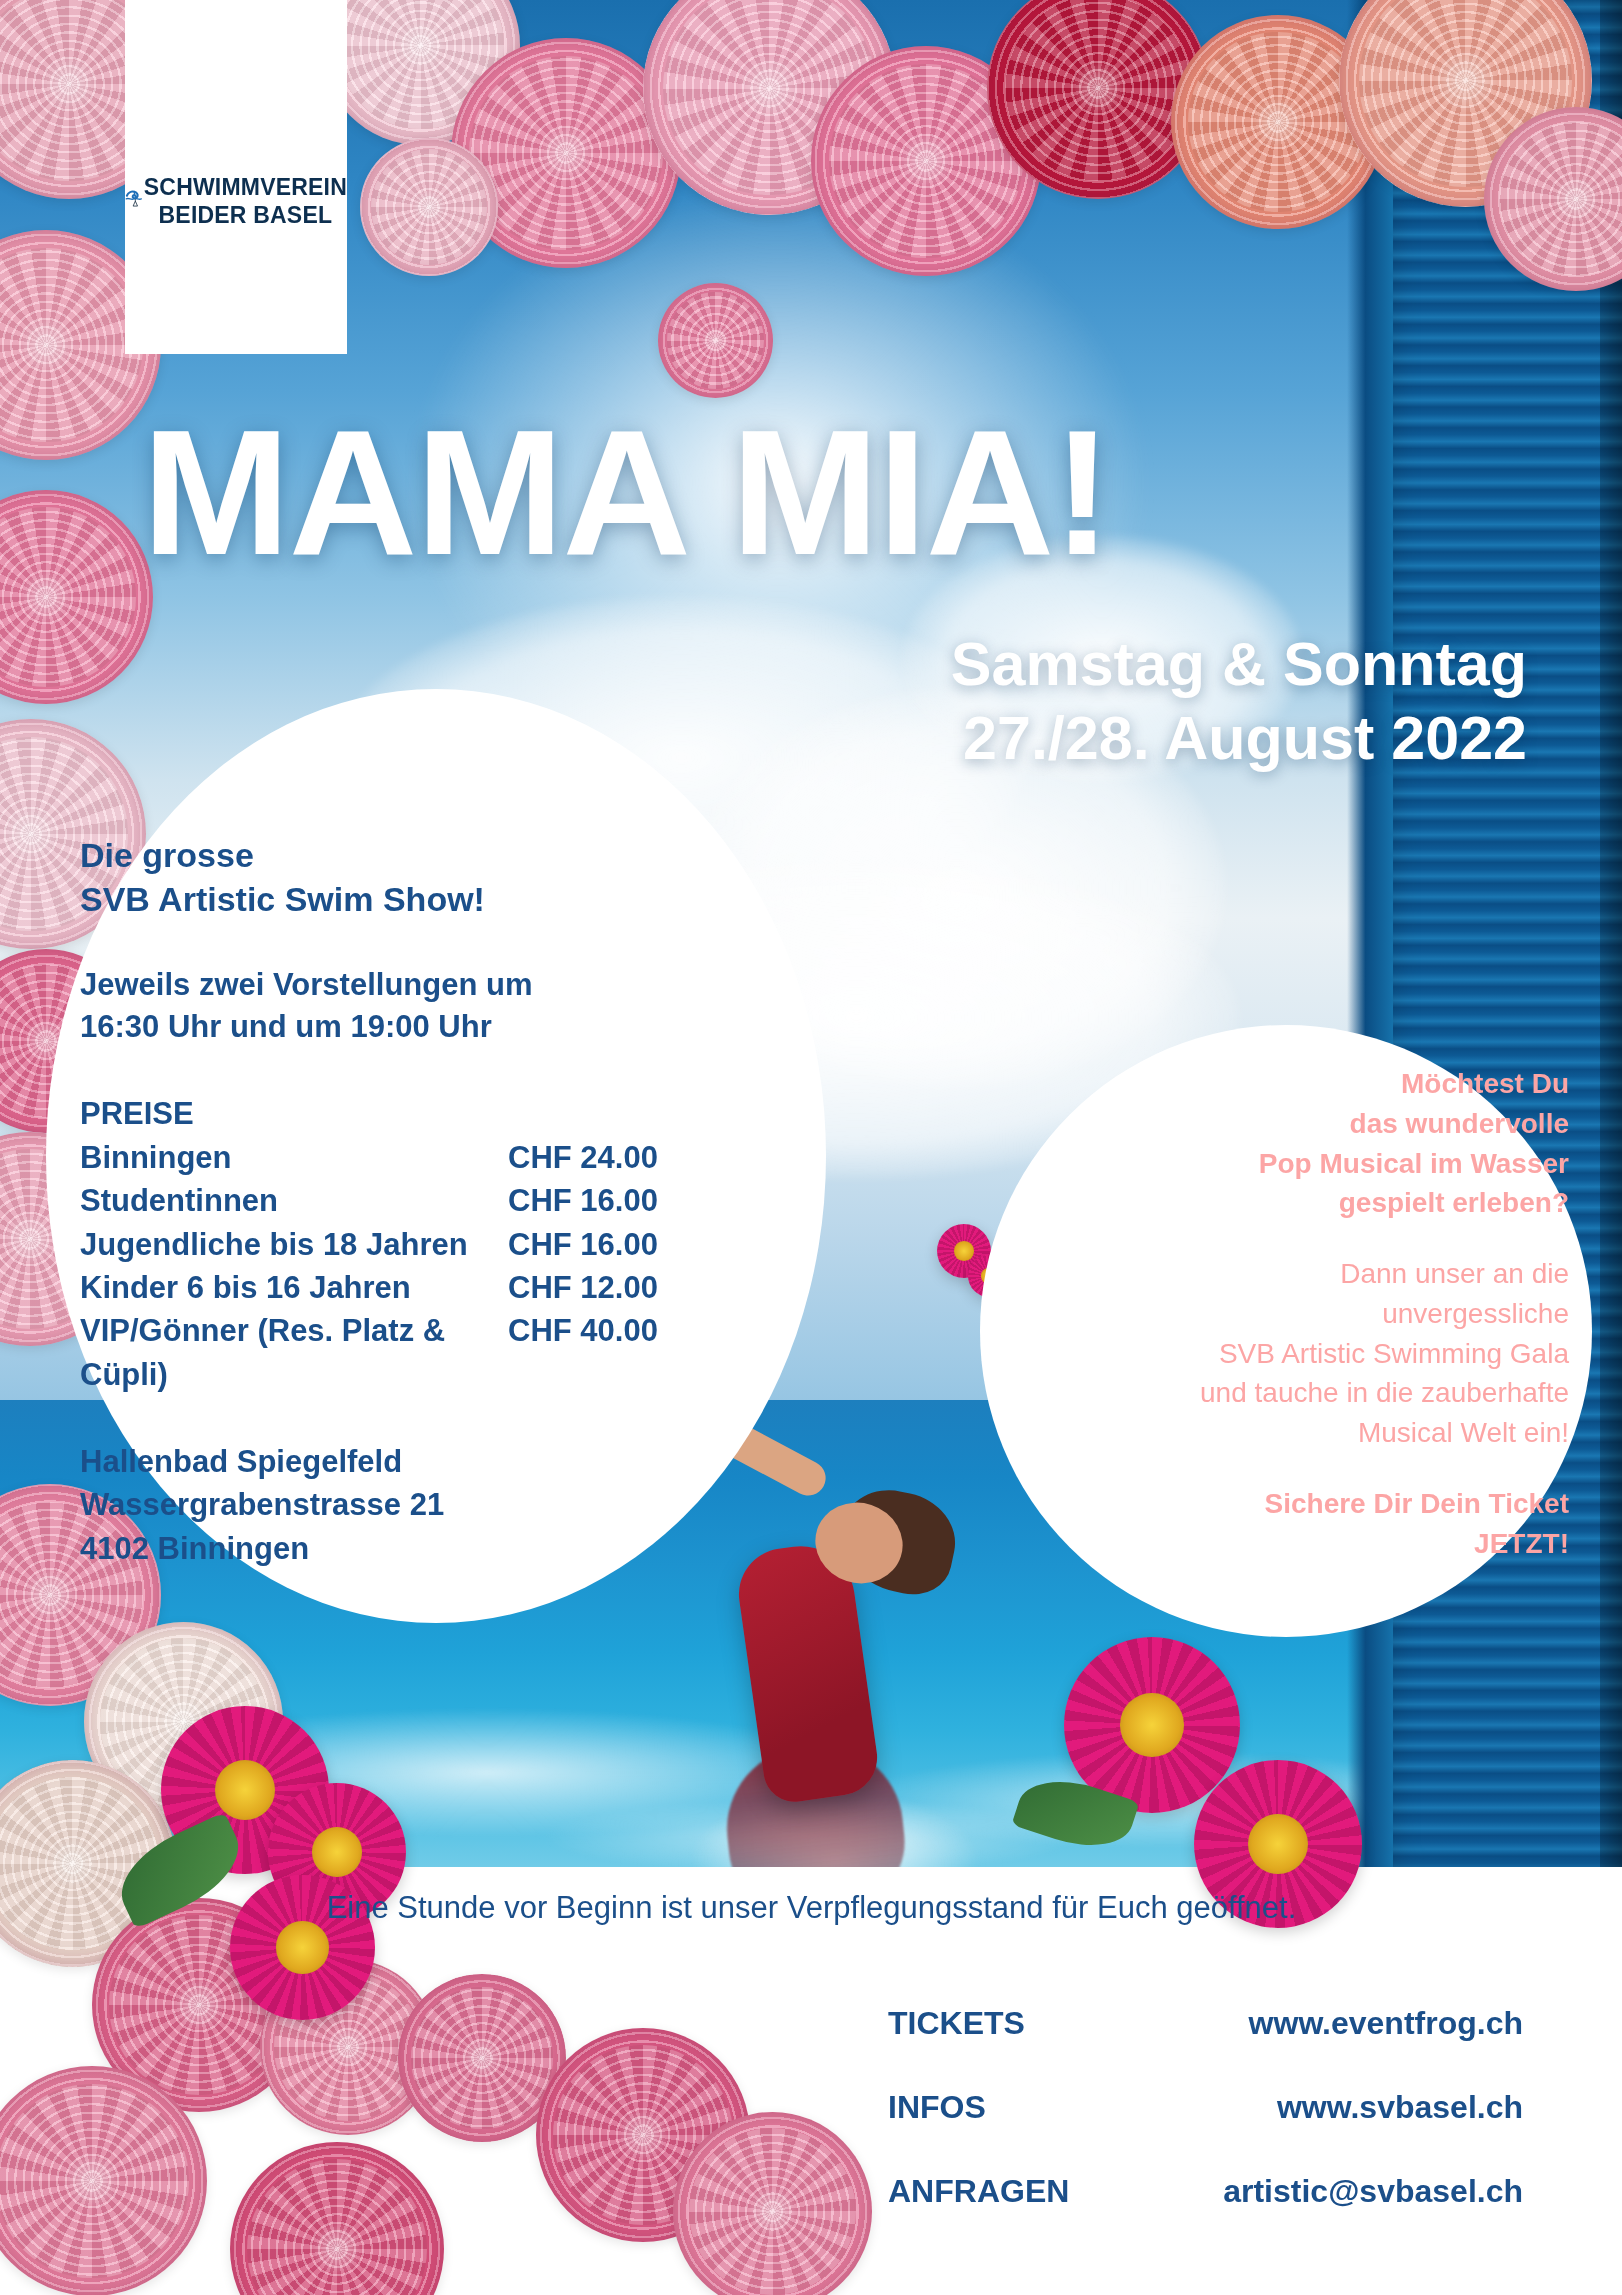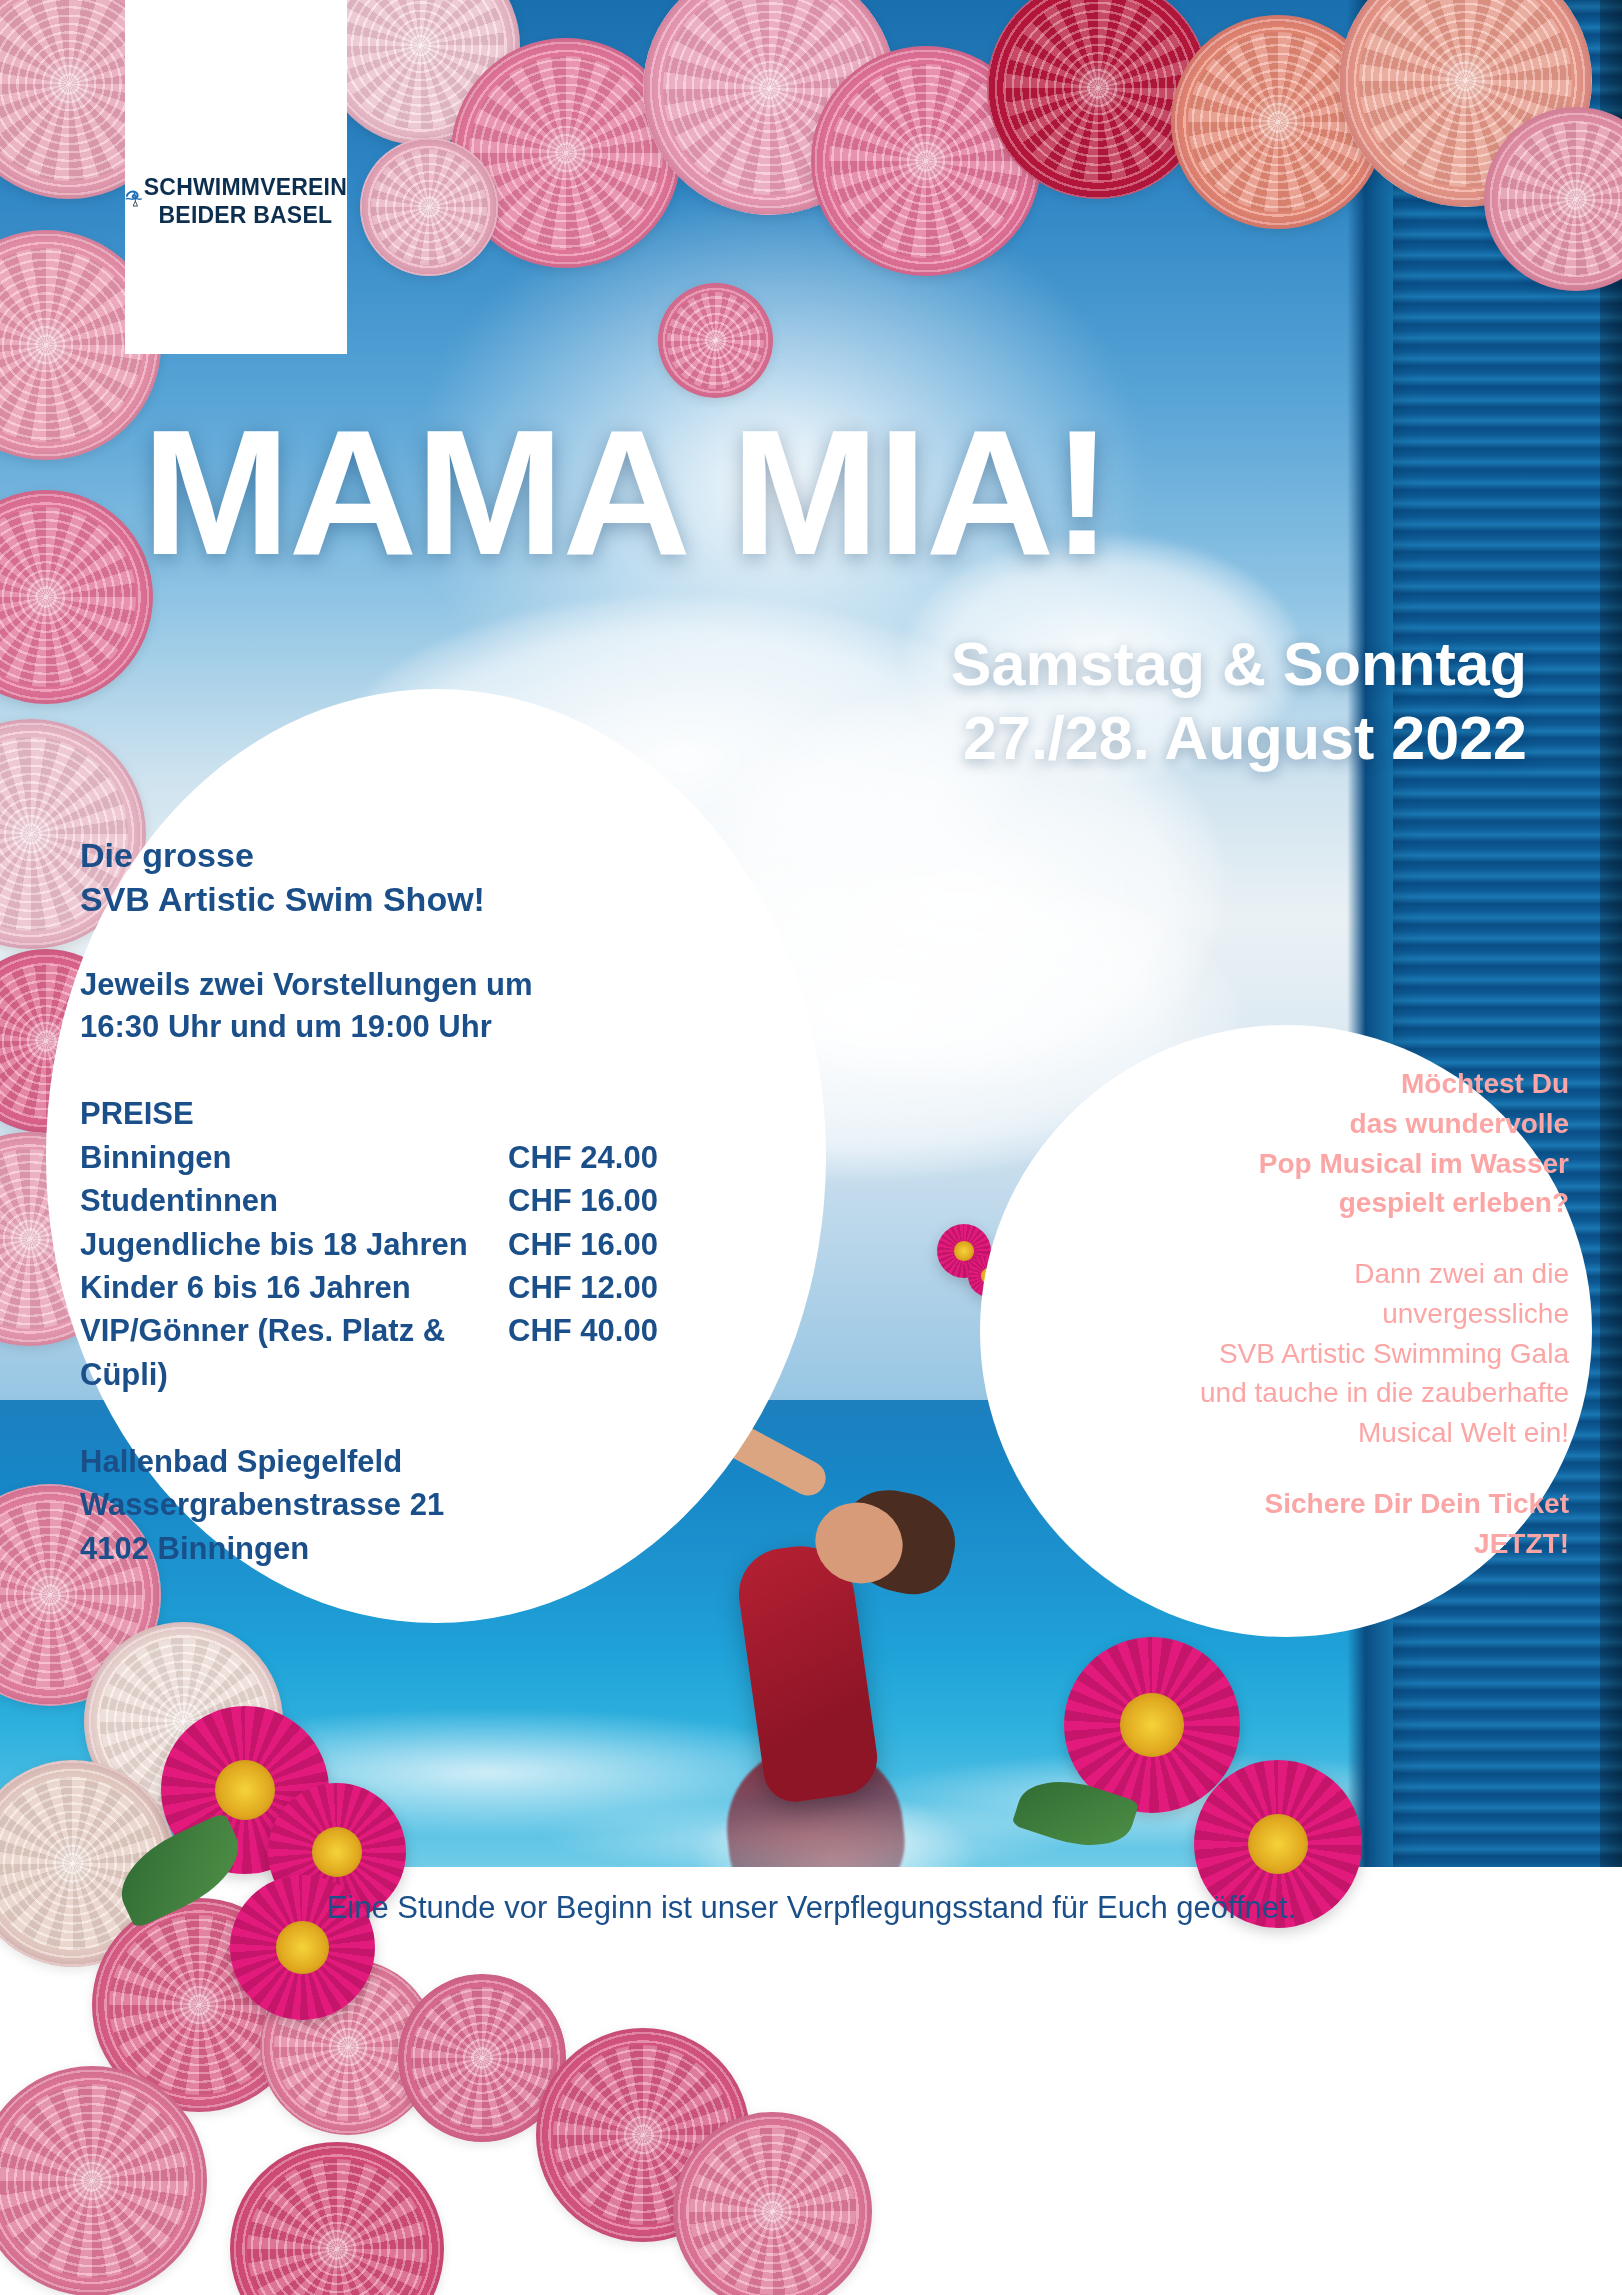--- a/index.html
+++ b/index.html
@@ -495,29 +495,43 @@
 
   <div class="circle circle-right"></div>
   <div class="circle-right-inner">
     <div class="r-b">
       <div>Möchtest Du</div>
       <div>das wundervolle</div>
       <div>Pop Musical im Wasser</div>
       <div>gespielt erleben?</div>
     </div>
     <div class="r-n">
-      <div>Dann zwei an die</div>
+      <div>Dann unser an die</div>
       <div>unvergessliche</div>
       <div>SVB Artistic Swimming Gala</div>
       <div>und tauche in die zauberhafte</div>
       <div>Musical Welt ein!</div>
     </div>
     <div class="r-cta">
       <div>Sichere Dir Dein Ticket</div>
       <div>JETZT!</div>
     </div>
   </div>
 
   <div class="note">Eine Stunde vor Beginn ist unser Verpflegungsstand für Euch geöffnet.</div>
 
+  <div class="contacts">
+    <div class="contact-row">
+      <span class="k">TICKETS</span>
+      <span class="v">www.eventfrog.ch</span>
+    </div>
+    <div class="contact-row">
+      <span class="k">INFOS</span>
+      <span class="v">www.svbasel.ch</span>
+    </div>
+    <div class="contact-row">
+      <span class="k">ANFRAGEN</span>
+      <span class="v">artistic@svbasel.ch</span>
+    </div>
+  </div>
 
 </div>
 
 
 </body></html>

